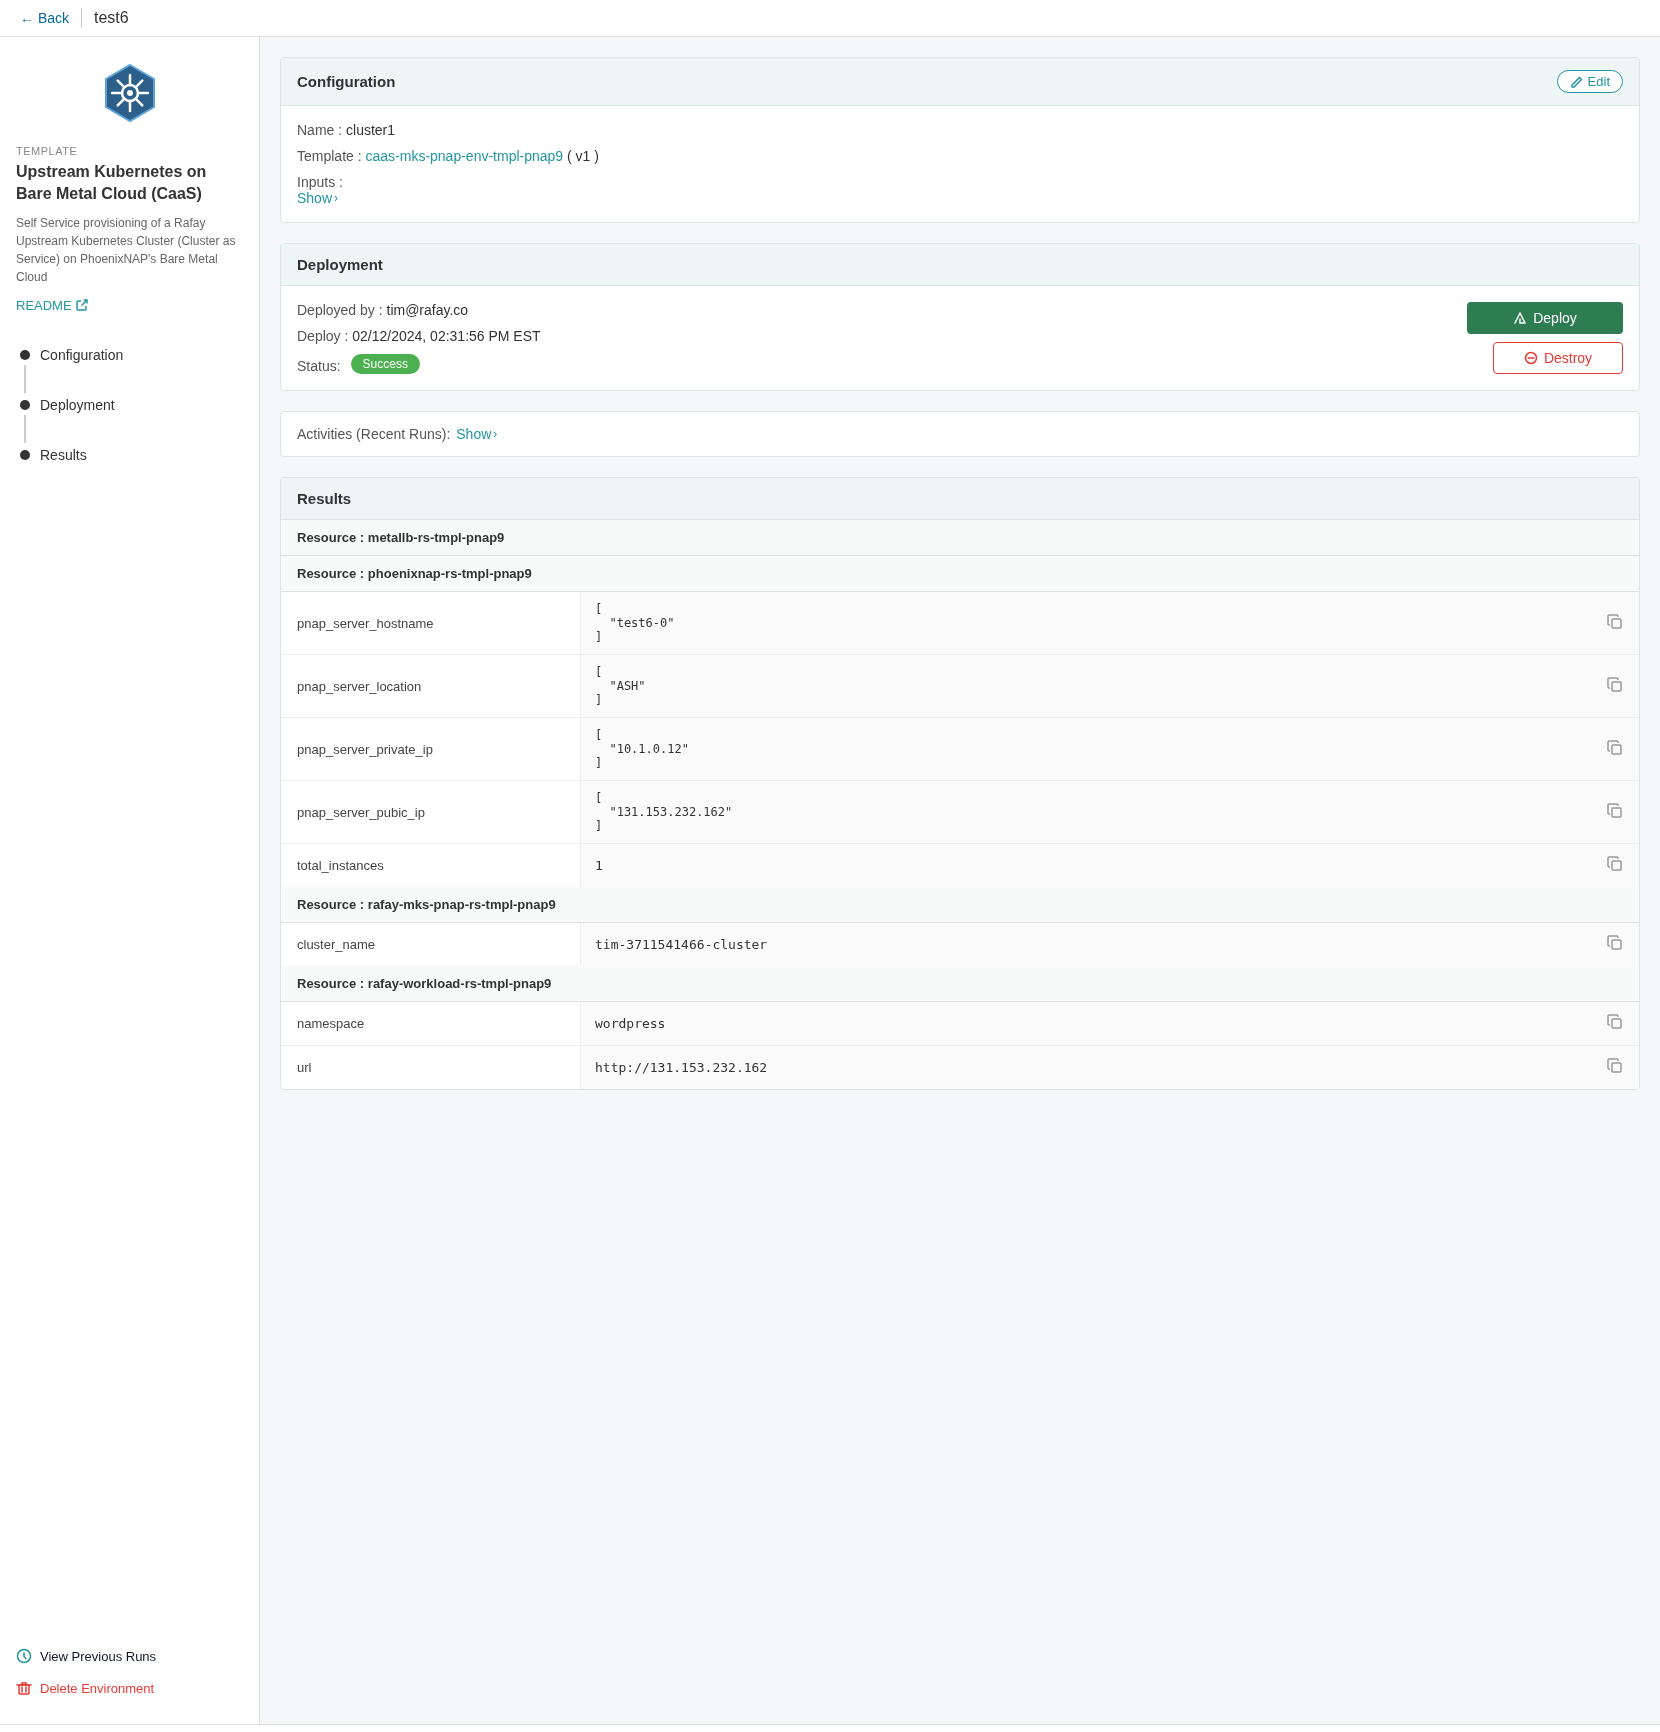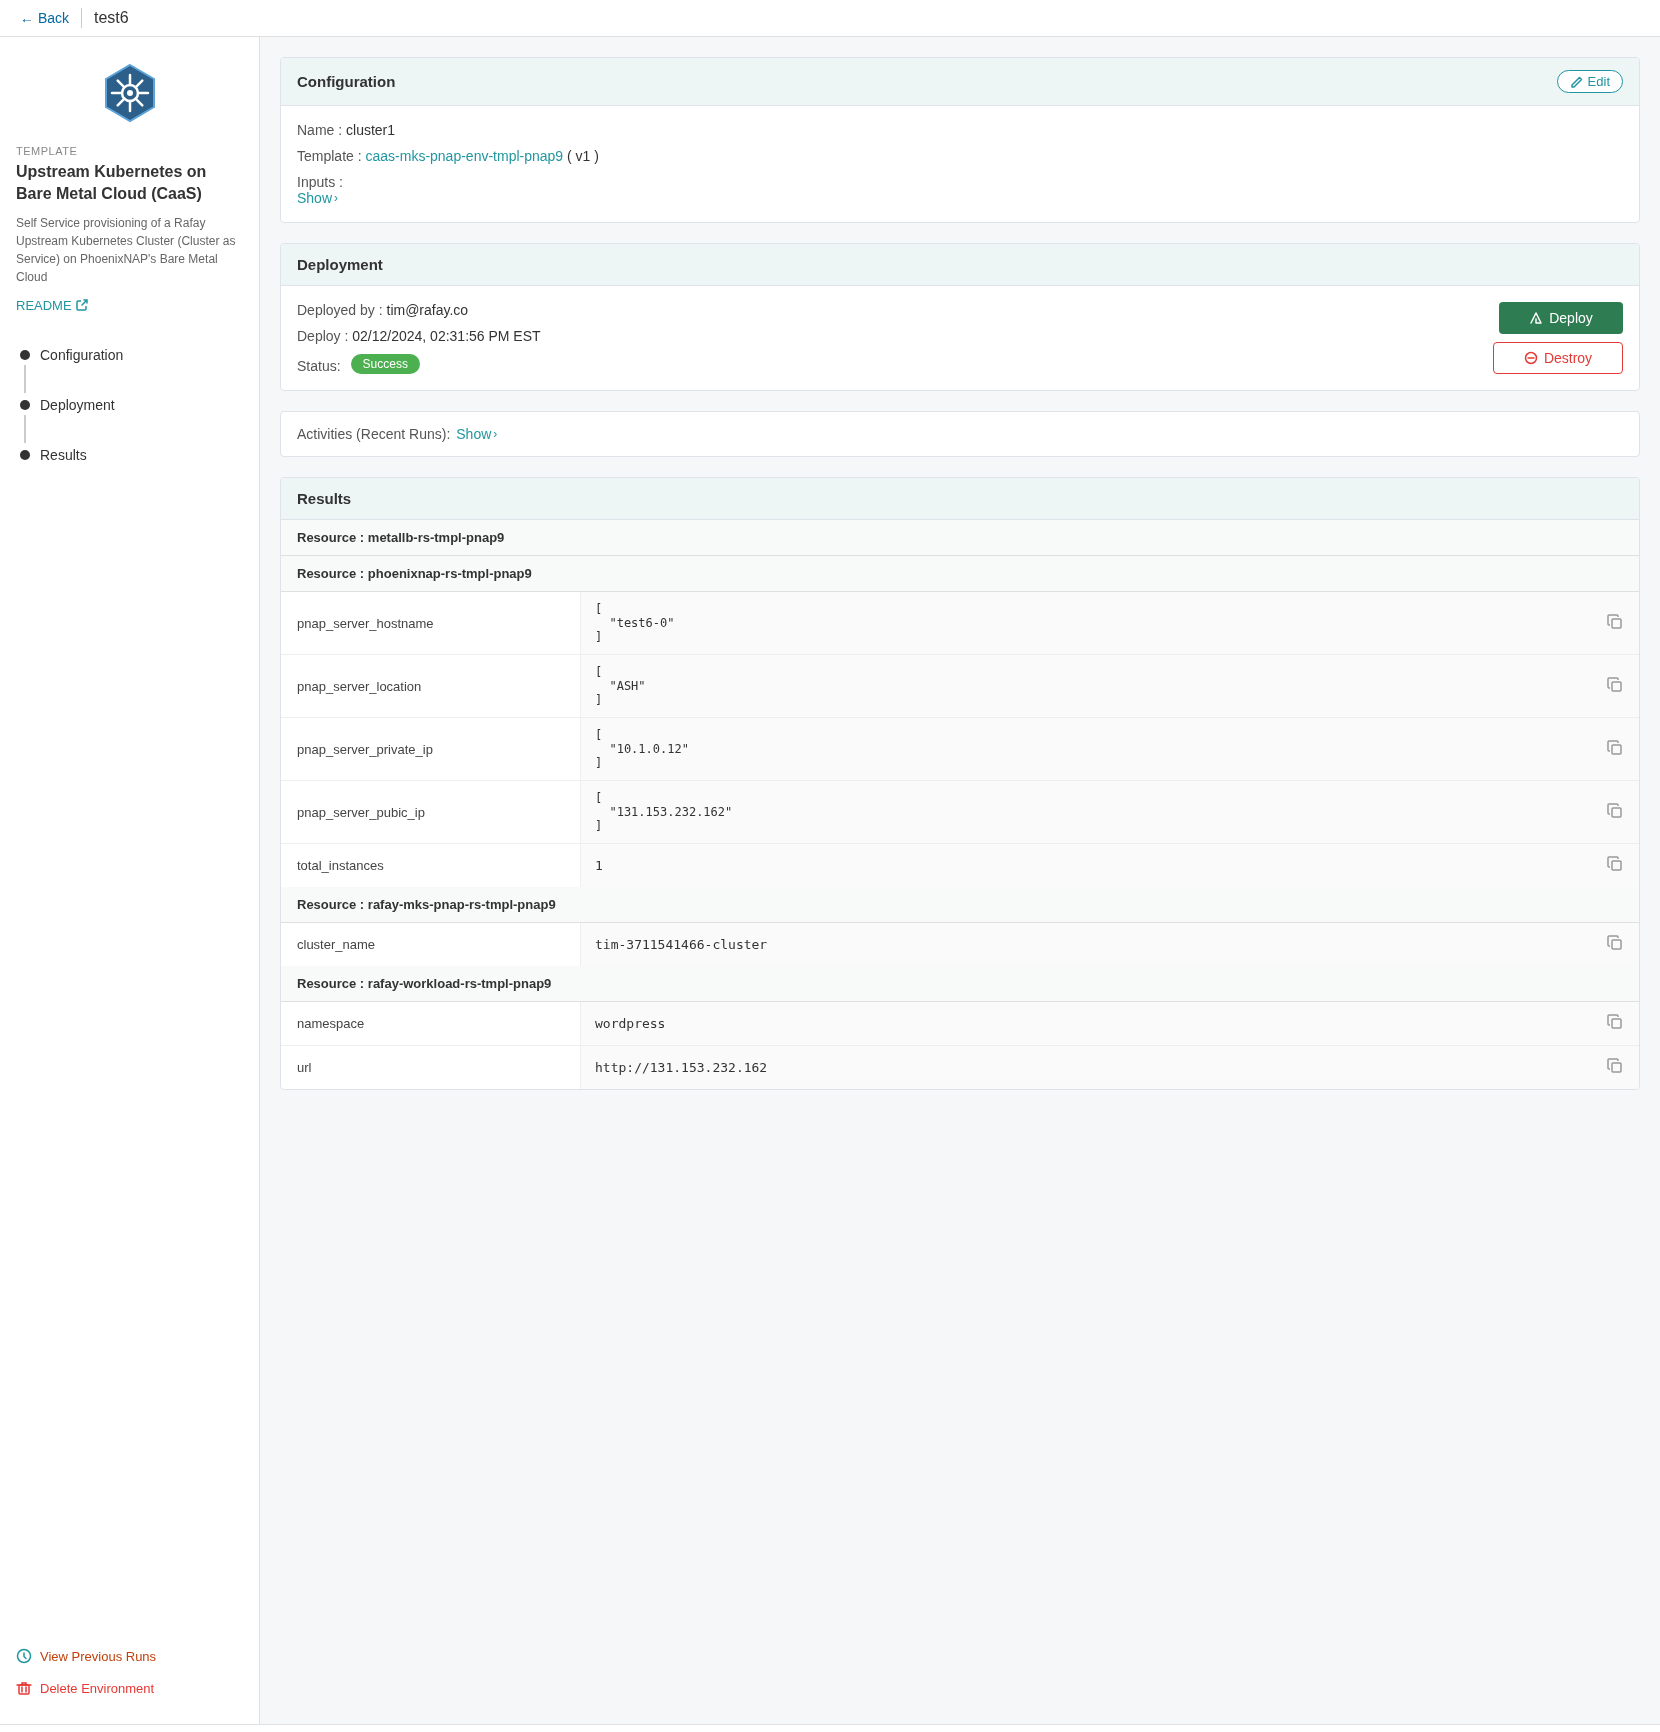--- a/index.html
+++ b/index.html
@@ -124,21 +124,21 @@
       display: flex;
       align-items: center;
       gap: 8px;
       background: none;
       border: none;
       cursor: pointer;
       font-size: 13px;
       padding: 4px 0;
       text-align: left;
     }
-    .sidebar-action-btn.teal { color: #c2410c; }
+    .sidebar-action-btn.teal { color: #0f172a; }
     .sidebar-action-btn.red { color: #e53935; }
 
     .main-content {
       flex: 1;
       padding: 20px;
       overflow-y: auto;
     }
 
     .section-card {
       background: #fff;
@@ -205,21 +205,21 @@
       display: flex;
       align-items: center;
       gap: 6px;
       background: #2e7d52;
       color: #fff;
       border: none;
       padding: 8px 18px;
       border-radius: 4px;
       font-size: 14px;
       cursor: pointer;
-      width: 124px;
+      width: 156px;
       justify-content: center;
     }
 
     .destroy-btn {
       display: flex;
       align-items: center;
       gap: 6px;
       background: #fff;
       color: #e53935;
       border: 1px solid #e53935;

